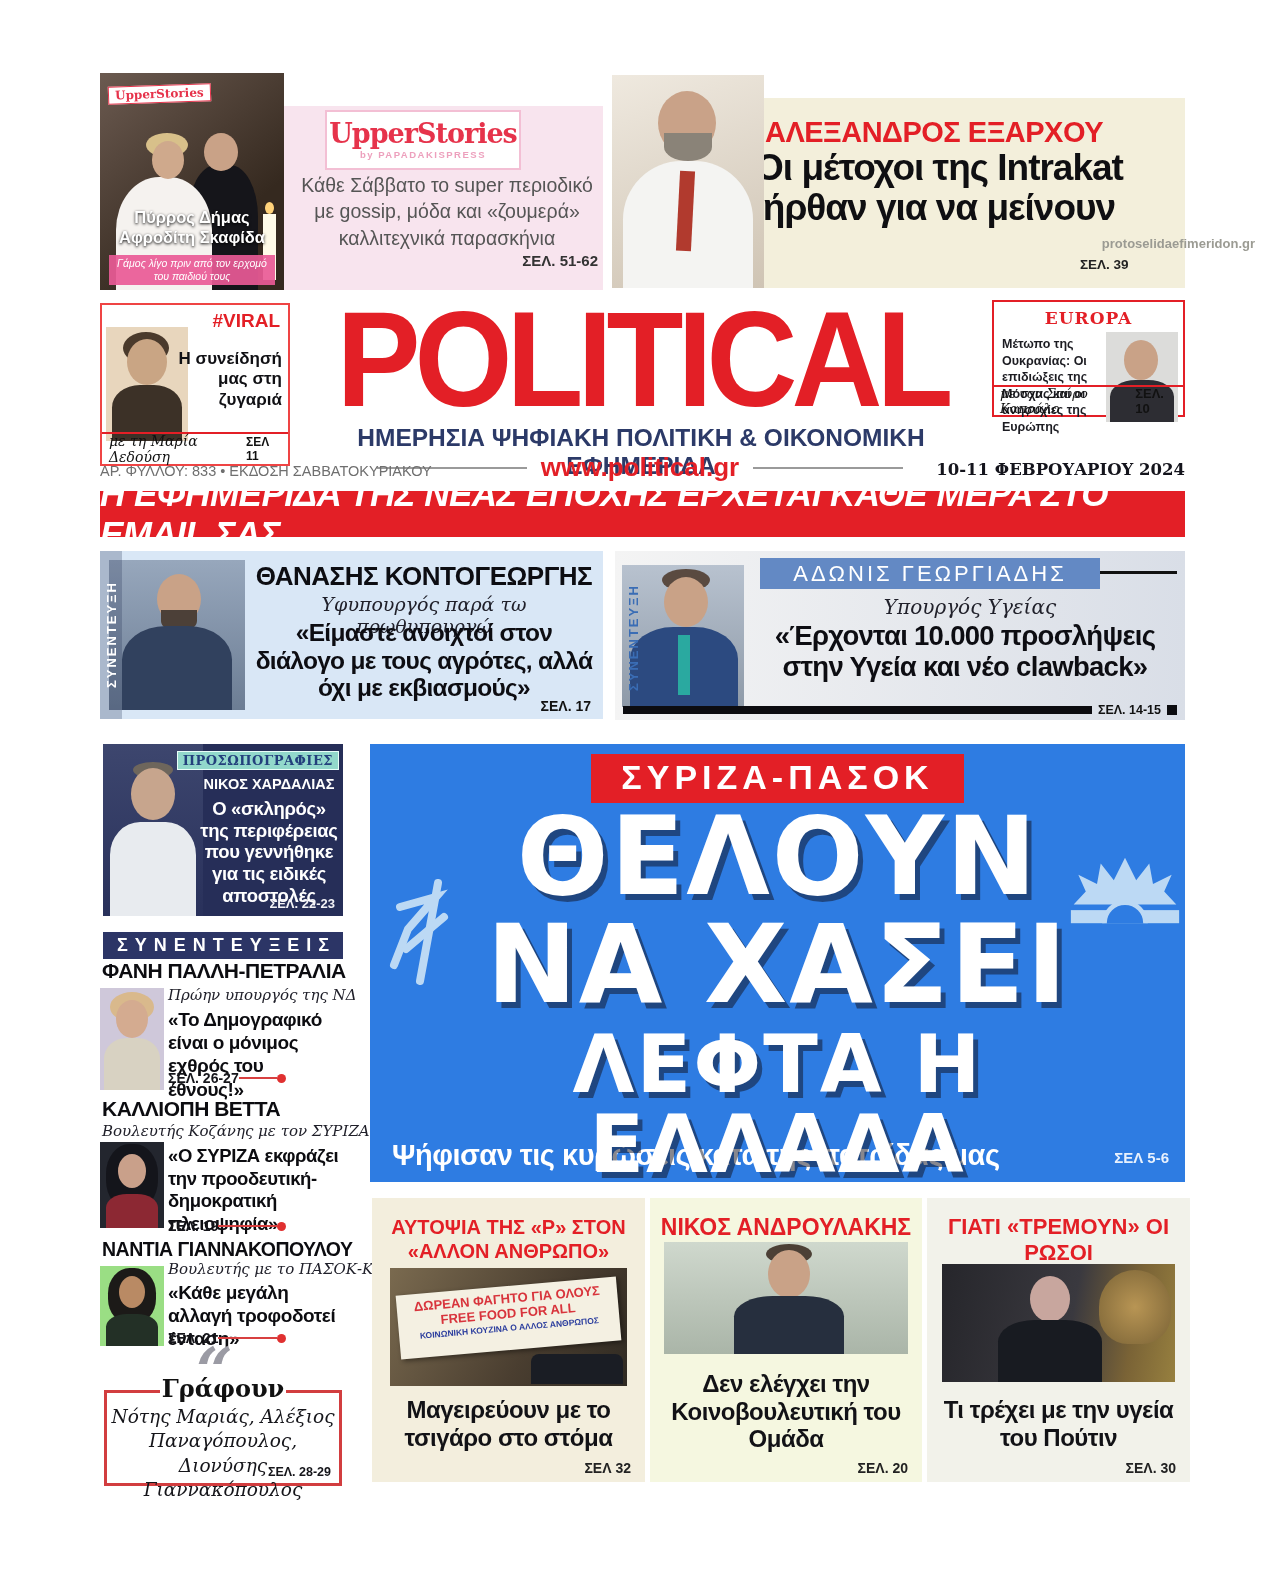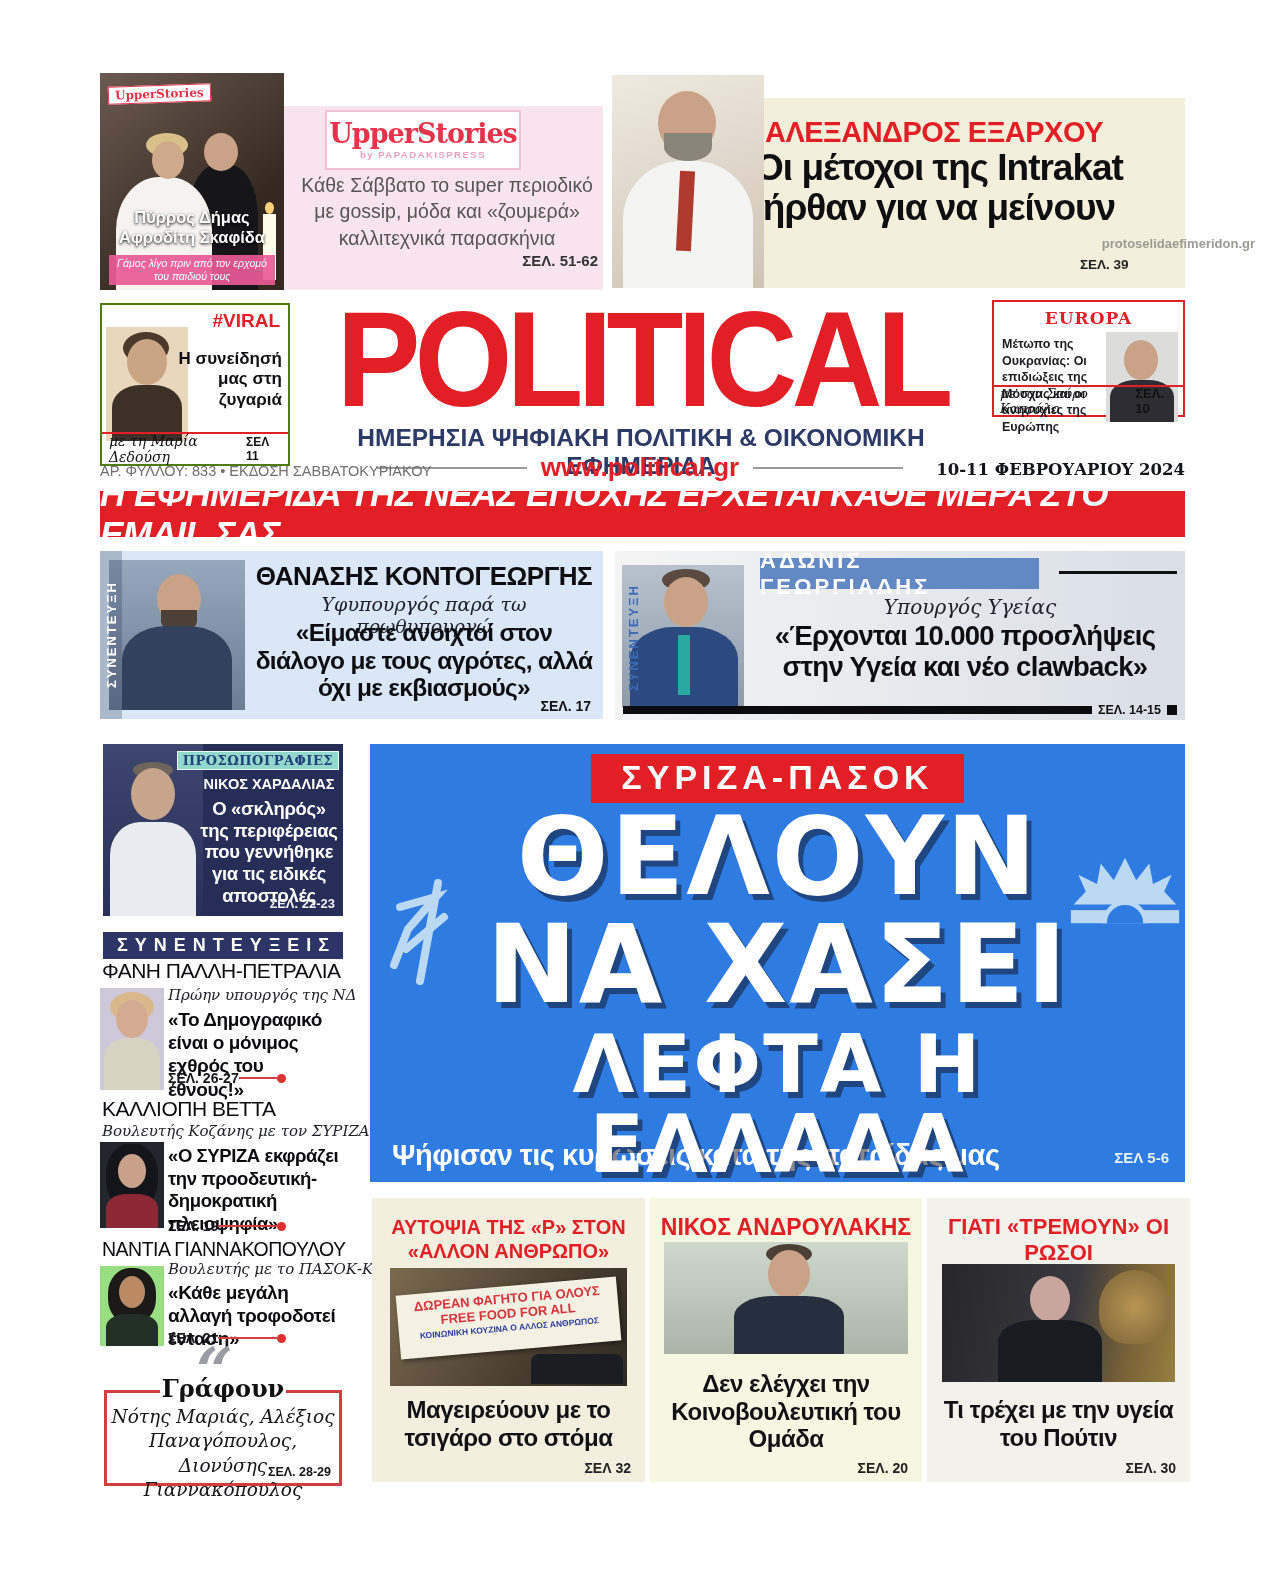--- a/index.html
+++ b/index.html
@@ -45,21 +45,21 @@
   .ex-photo .head { left:46px; top:16px; width:58px; height:64px; background:#c9a288; border-radius:50%; }
   .ex-photo .hair { left:52px; top:58px; width:48px; height:28px; background:#8a8378; border-radius:0 0 50% 50%; }
   .ex-photo .body { left:11px; top:86px; width:130px; height:130px; background:#f4f4f2; border-radius:45% 45% 0 0; }
   .ex-photo .blob { left:66px; top:96px; width:15px; height:80px; background:#b13a2e; transform:rotate(3deg); }
   .ik-kicker { left:700px; top:116px; width:468px; text-align:center; color:#e31f26; font-weight:900; font-size:29px; letter-spacing:-0.5px; }
   .ik-headline { left:710px; top:148px; width:458px; text-align:center; color:#0f0f12; font-weight:900; font-size:37px; line-height:1.08; letter-spacing:-1px; }
   .watermark { left:1005px; top:236px; width:250px; text-align:right; color:#9b9b93; font-weight:bold; font-size:13px; }
   .ik-ref { left:1080px; top:257px; font-weight:bold; font-size:13.5px; color:#222; }
 
   
-  .viral-box { left:100px; top:303px; width:190px; height:163px; border:2px solid #4d7c0f; background:#fff; }
+  .viral-box { left:100px; top:303px; width:190px; height:163px; border:2px solid #ef4444; background:#fff; }
   .viral-photo { left:4px; top:22px; width:82px; height:114px; background:#e8d6bd; }
   .viral-photo .hair { left:17px; top:5px; width:46px; height:32px; background:#4a3a2c; border-radius:50%; }
   .viral-photo .head { left:21px; top:12px; width:40px; height:46px; background:#c9a584; border-radius:50%; }
   .viral-photo .body { left:6px; top:58px; width:70px; height:56px; background:#3c3127; border-radius:40% 40% 0 0; }
   .viral-kicker { right:8px; top:5px; position:absolute; font-weight:900; font-size:19px; color:#e31f26; }
   .viral-headline { right:6px; top:44px; position:absolute; width:104px; text-align:right; font-weight:800; font-size:17px; line-height:1.2; color:#101014; }
   .viral-strip { position:absolute; left:0; right:0; bottom:0; height:32px; border-top:2px solid #e31f26;
                  display:flex; justify-content:space-between; align-items:center; padding:0 7px; }
   .viral-by { font-family:"DejaVu Serif",serif; font-style:italic; font-size:14px; color:#111; }
   .viral-ref { font-weight:800; font-size:12px; color:#111; }
@@ -98,22 +98,22 @@
   .kg-photo .body { left:13px; top:66px; width:110px; height:84px; background:#31415e; border-radius:40% 40% 0 0; }
   .vlabel { writing-mode:vertical-rl; transform:rotate(180deg); font-weight:800; letter-spacing:2px; }
   .kg-vlabel { position:absolute; left:0; top:0; bottom:0; width:22px; color:#fff; background:rgba(30,45,80,.25);
                display:flex; align-items:center; justify-content:center; font-size:13px; }
   .kg-name { position:absolute; left:152px; top:10px; width:344px; text-align:center; font-weight:900; font-size:26px; color:#0d0d12; letter-spacing:-0.5px; }
   .kg-role { position:absolute; left:152px; top:42px; width:344px; text-align:center; font-size:19px; color:#20202a; }
   .kg-quote { position:absolute; left:150px; top:68px; width:348px; text-align:center; font-weight:800; font-size:24.5px; line-height:1.13; letter-spacing:-0.7px; color:#0d0d12; }
   .kg-ref { position:absolute; right:12px; bottom:5px; font-weight:800; font-size:14px; color:#111; }
 
   .ad-box { left:615px; top:551px; width:570px; height:169px; background:linear-gradient(90deg,#f4f4f4,#d9dee7); }
-  .ad-chip { position:absolute; left:145px; top:7px; width:279px; height:31px; background:#6389c4; color:#fff;
-             display:flex; align-items:center; justify-content:center; font-weight:700; font-size:22px; letter-spacing:3px; z-index:2; }
+  .ad-chip { position:absolute; left:145px; top:7px; width:340px; height:31px; background:#6389c4; color:#fff;
+             display:flex; align-items:center; justify-content:center; font-weight:400; font-size:22px; letter-spacing:3px; z-index:2; }
   .ad-lline { position:absolute; left:10px; top:20px; width:60px; height:3px; background:#111; }
   .ad-rline { position:absolute; right:8px; top:20px; width:118px; height:3px; background:#111; }
   .ad-photo { left:7px; top:14px; width:122px; height:142px; background:linear-gradient(#b8c2cf,#8e9aa8); }
   .ad-photo .head { left:42px; top:12px; width:44px; height:50px; background:#c9a287; border-radius:50%; }
   .ad-photo .hair { left:40px; top:4px; width:48px; height:22px; background:#5a4a40; border-radius:50%; }
   .ad-photo .body { left:8px; top:62px; width:108px; height:80px; background:#2c4a80; border-radius:40% 40% 0 0; }
   .ad-photo .blob { left:56px; top:70px; width:12px; height:60px; background:#2aa9a0; }
   .ad-vlabel { position:absolute; left:8px; top:20px; bottom:16px; width:20px; color:#3a6db5;
                display:flex; align-items:center; justify-content:center; font-size:13px; z-index:2; }
   .ad-role { position:absolute; left:160px; top:44px; width:390px; text-align:center; font-size:20px; color:#20202a; }
@@ -131,21 +131,21 @@
   .pr-photo .body { left:7px; top:78px; width:86px; height:94px; background:#e8ebef; border-radius:35% 35% 0 0; }
   .pr-chip { position:absolute; right:4px; top:7px; background:#92d8cb; color:#23407c; font-family:"DejaVu Serif",serif;
              font-weight:800; font-size:13px; padding:1px 5px; border:1px solid #e8fff9; letter-spacing:0.5px; }
   .pr-name { position:absolute; right:6px; top:32px; width:136px; text-align:center; color:#fff; font-weight:900; font-size:14.5px; }
   .pr-headline { position:absolute; right:4px; top:54px; width:140px; text-align:center; color:#fff; font-weight:800; font-size:18.5px; line-height:1.17; letter-spacing:-0.3px; }
   .pr-ref { position:absolute; right:8px; bottom:5px; color:#f2f2f6; font-weight:bold; font-size:13px; }
 
   .intv-header { left:103px; top:932px; width:240px; height:27px; background:#2c3566; color:#fff;
                  display:flex; align-items:center; justify-content:center; font-weight:800; font-size:18px; letter-spacing:7px; padding-left:7px; }
 
-  .it-name { position:absolute; left:102px; font-weight:400; font-size:21px; letter-spacing:-0.5px; color:#0c0c10; white-space:nowrap; }
+  .it-name { position:absolute; left:102px; font-weight:700; font-size:21px; letter-spacing:-0.5px; color:#0c0c10; white-space:nowrap; }
   .it-role { position:absolute; font-family:"DejaVu Serif",serif; font-style:italic; font-size:15px; color:#20202a; white-space:nowrap; }
   .it-quote { position:absolute; left:168px; font-weight:800; font-size:19px; line-height:1.22; letter-spacing:-0.4px; color:#0c0c10; }
   .refrow { position:absolute; left:168px; width:118px; display:flex; align-items:center; }
   .refrow .t { font-weight:bold; font-size:14px; color:#15151a; white-space:nowrap; }
   .refrow .l { flex:1; height:2px; background:#d84040; }
   .refrow .d { width:9px; height:9px; border-radius:50%; background:#e03030; }
 
   .it1-photo { left:100px; top:988px; width:64px; height:102px; background:#cfc8da; }
   .it1-photo .hair { left:10px; top:4px; width:44px; height:30px; background:#d9b98c; border-radius:50%; }
   .it1-photo .head { left:16px; top:12px; width:32px; height:38px; background:#d4ab90; border-radius:50%; }

